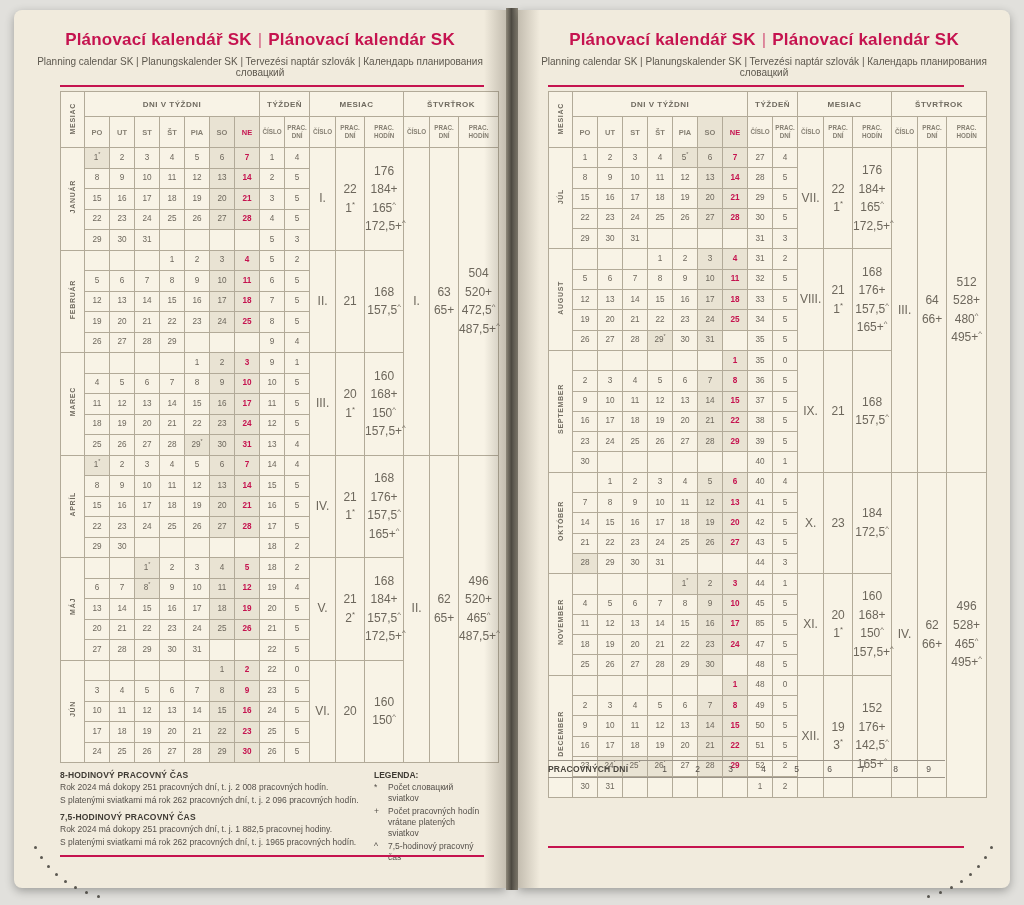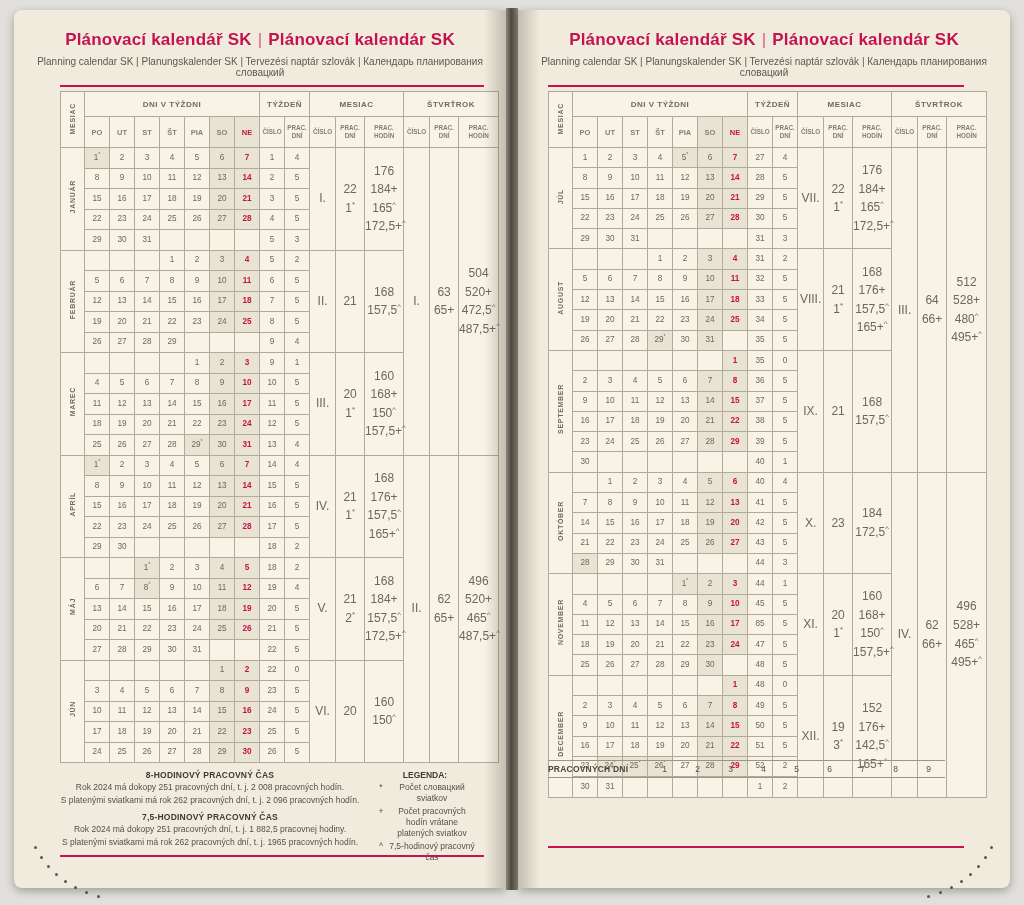--- a/index.html
+++ b/index.html
@@ -38,22 +38,22 @@
   td.day{font-size:8.2px;line-height:1;}
   td.day.sun{color:#c5134f;font-weight:700;background:#e9e3d3;}
   td.num{font-size:8.2px;line-height:1;}
   td.sum{font-size:12px;line-height:1.55;}
   .data td{height:19.5px;}
   #cal-right .data td{height:19.3px;}
   .vert{writing-mode:vertical-rl;transform:rotate(180deg);display:inline-block;
     font-size:7px;font-weight:700;letter-spacing:.7px;color:#6f6a5f;line-height:1;}
   sup{font-size:.65em;line-height:0;vertical-align:super;}
 
-  .footer-left{position:absolute;left:46px;right:30px;top:760px;display:flex;
-    color:#55504a;font-size:8.5px;text-align:center;}
+  .footer-left{position:absolute;left:46px;right:22px;top:760px;display:flex;
+    color:#55504a;font-size:8.5px;}
   .fl-text{width:300px;}
   .fl-text .fh{font-weight:700;color:#3f3b34;margin:0 0 2px 0;font-size:8.5px;letter-spacing:.2px;}
   .fl-text p{margin:0 0 2px 0;line-height:1.3;}
   .fl-text .gap{height:4px;}
   .legend{flex:1;padding-left:14px;}
   .legend .lt{font-weight:700;color:#3f3b34;margin-bottom:2px;}
   .legend-item{display:flex;line-height:1.3;margin-bottom:2px;}
   .legend-item .mk{width:14px;flex:none;}
   .bottom-rule{position:absolute;height:2px;background:#c5134f;}
   .page-left .bottom-rule{left:46px;right:22px;top:845px;}

